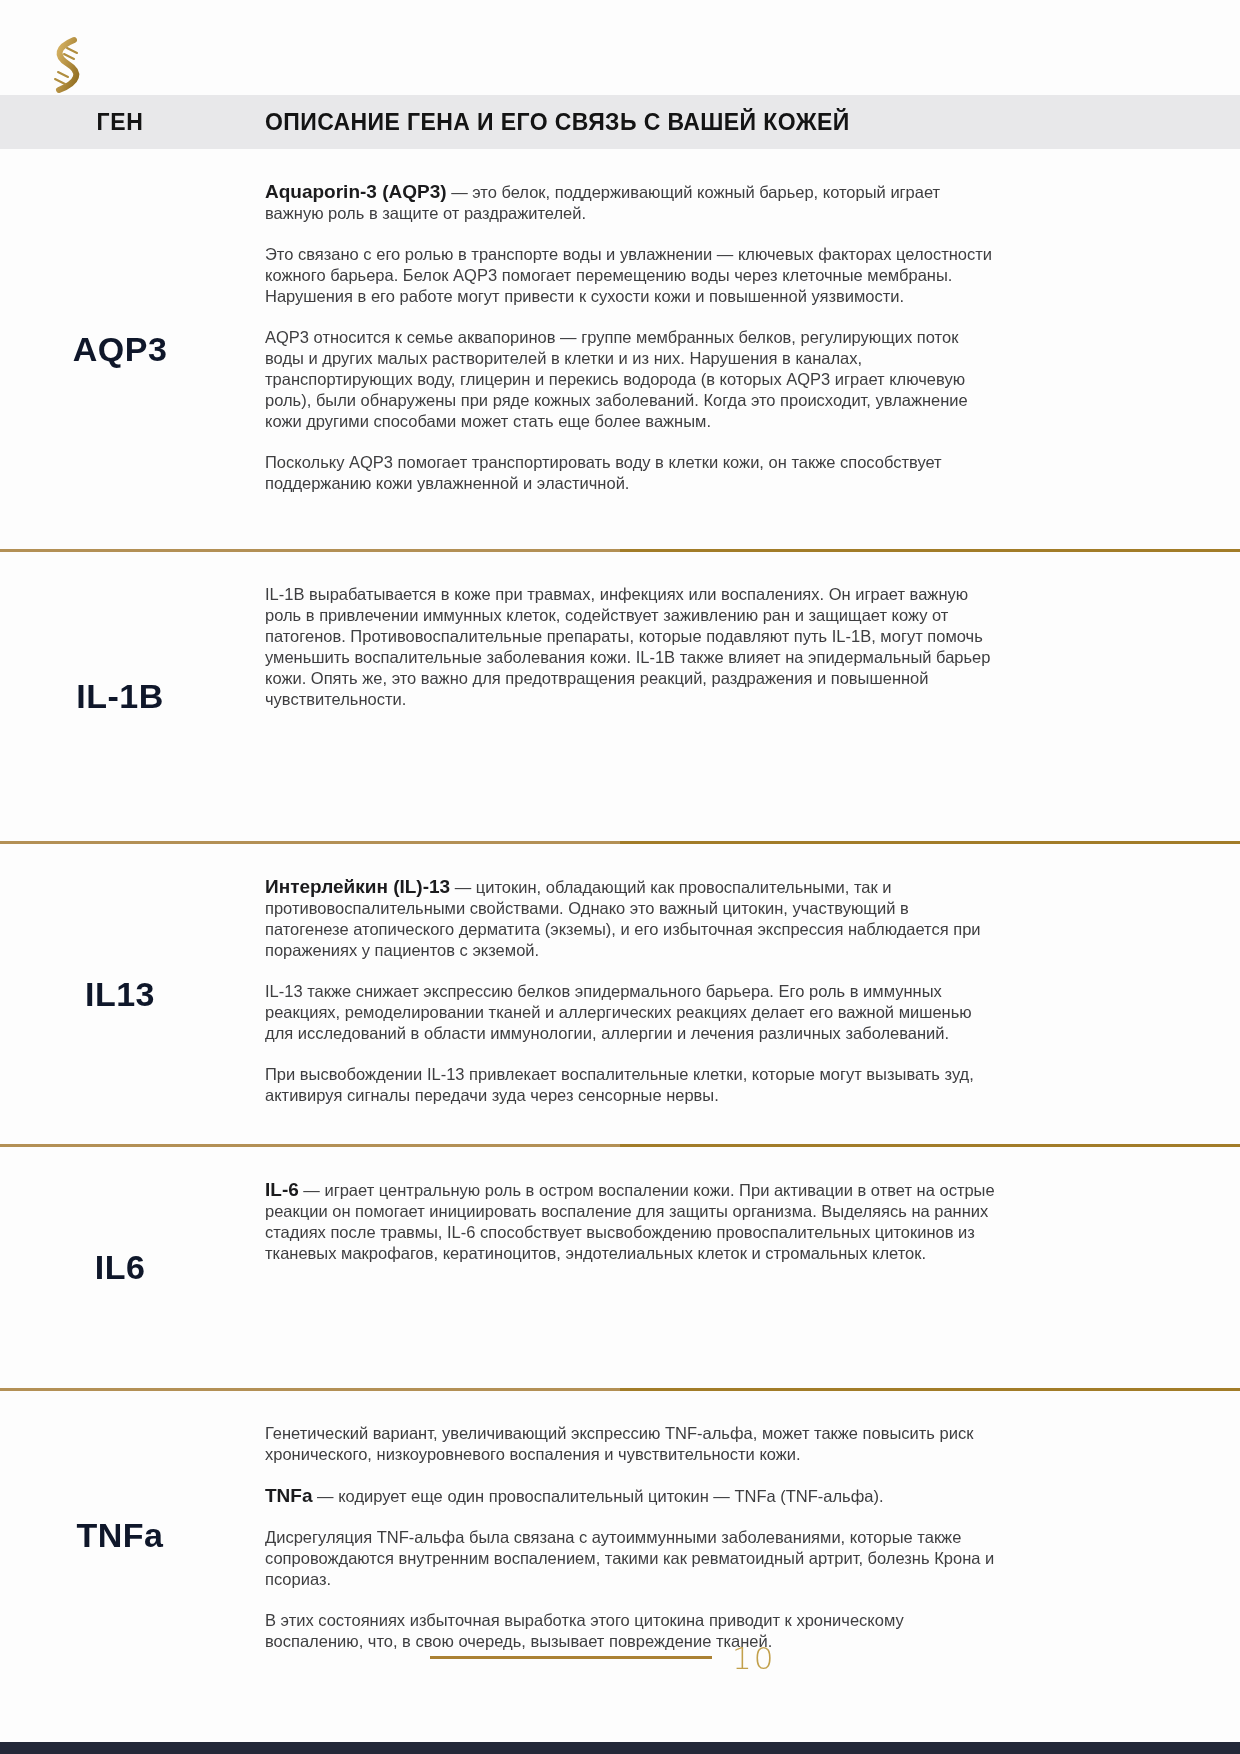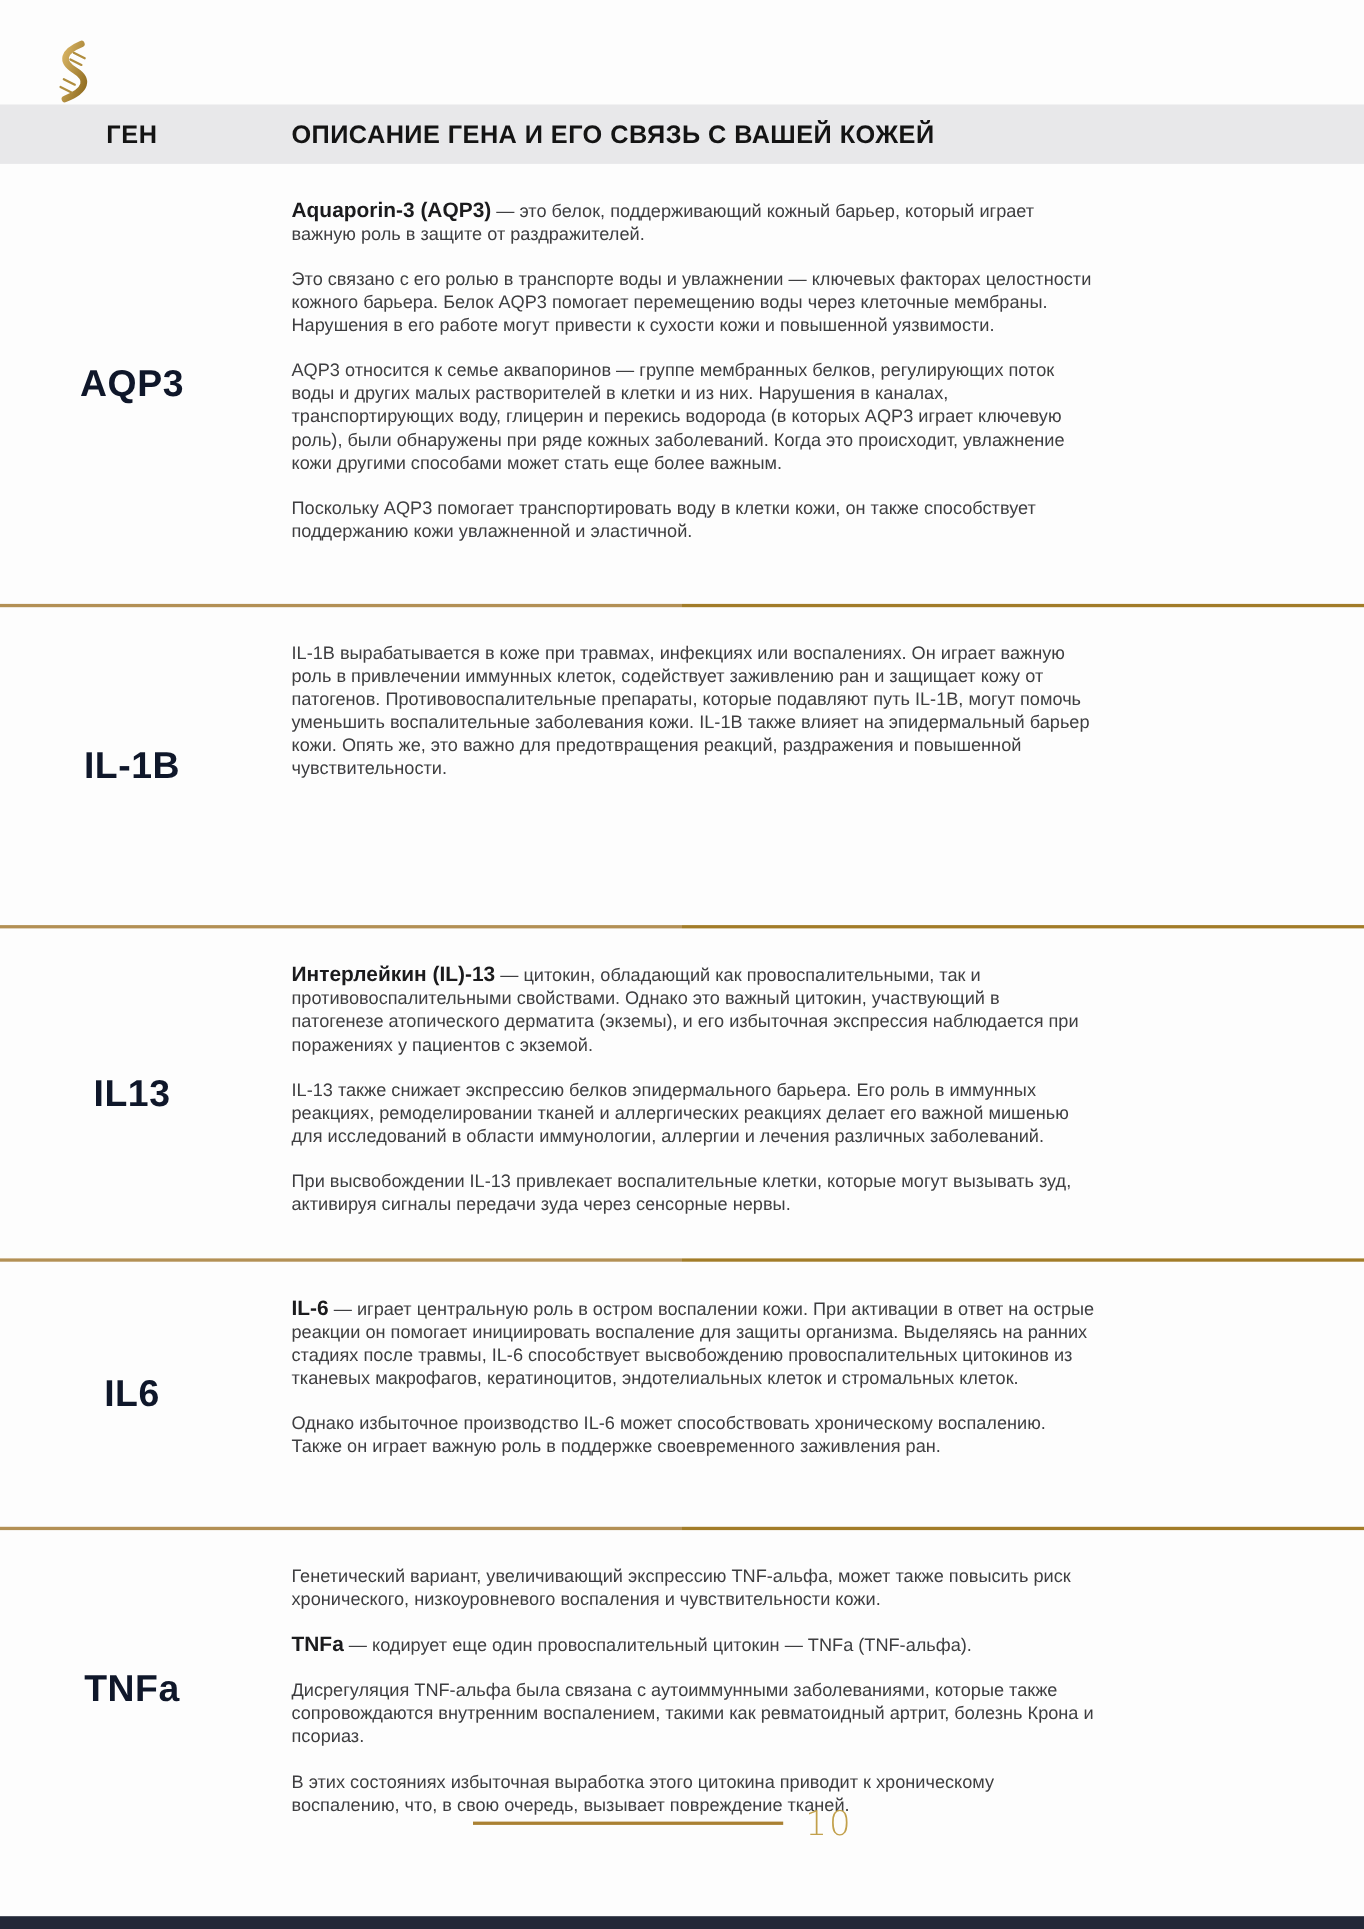--- a/index.html
+++ b/index.html
@@ -109,21 +109,20 @@
   </div>
 
   <div class="divider"></div>
 
   <div class="grow row-il6">
     <div class="gene-cell">
       <div class="gene-name">IL6</div>
     </div>
     <div class="desc-cell">
       <p><span class="lead">IL-6</span><span> — играет центральную роль в остром воспалении кожи. При активации в ответ на острые реакции он помогает инициировать воспаление для защиты организма. Выделяясь на ранних стадиях после травмы, IL-6 способствует высвобождению провоспалительных цитокинов из тканевых макрофагов, кератиноцитов, эндотелиальных клеток и стромальных клеток.</span></p>
-      <p><span>Однако избыточное производство IL-6 может способствовать хроническому воспалению. Также он играет важную роль в поддержке своевременного заживления ран.</span></p>
     </div>
   </div>
 
   <div class="divider"></div>
 
   <div class="grow row-tnfa">
     <div class="gene-cell">
       <div class="gene-name">TNFa</div>
     </div>
     <div class="desc-cell">

